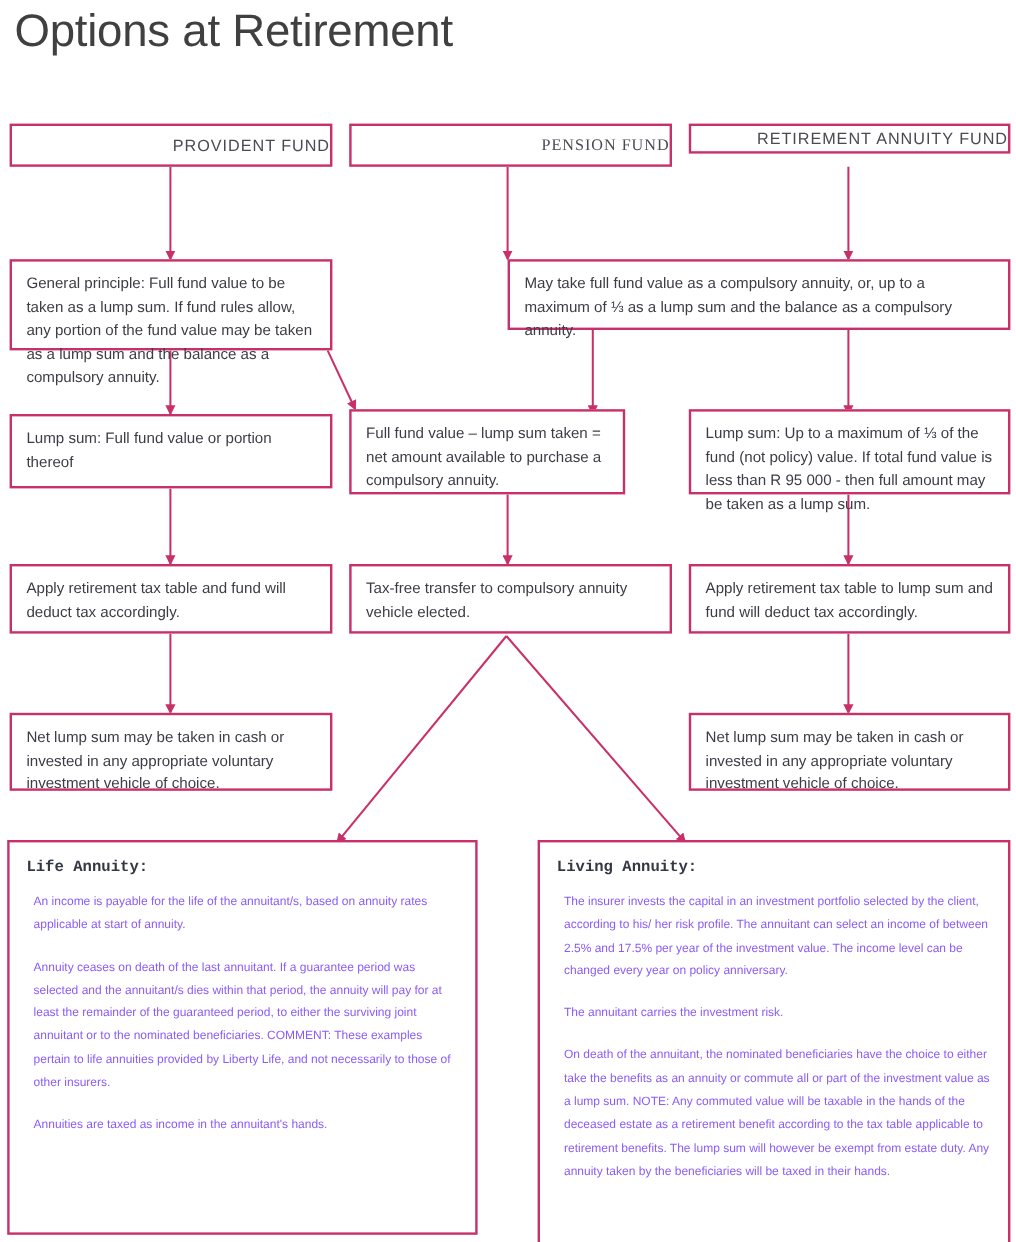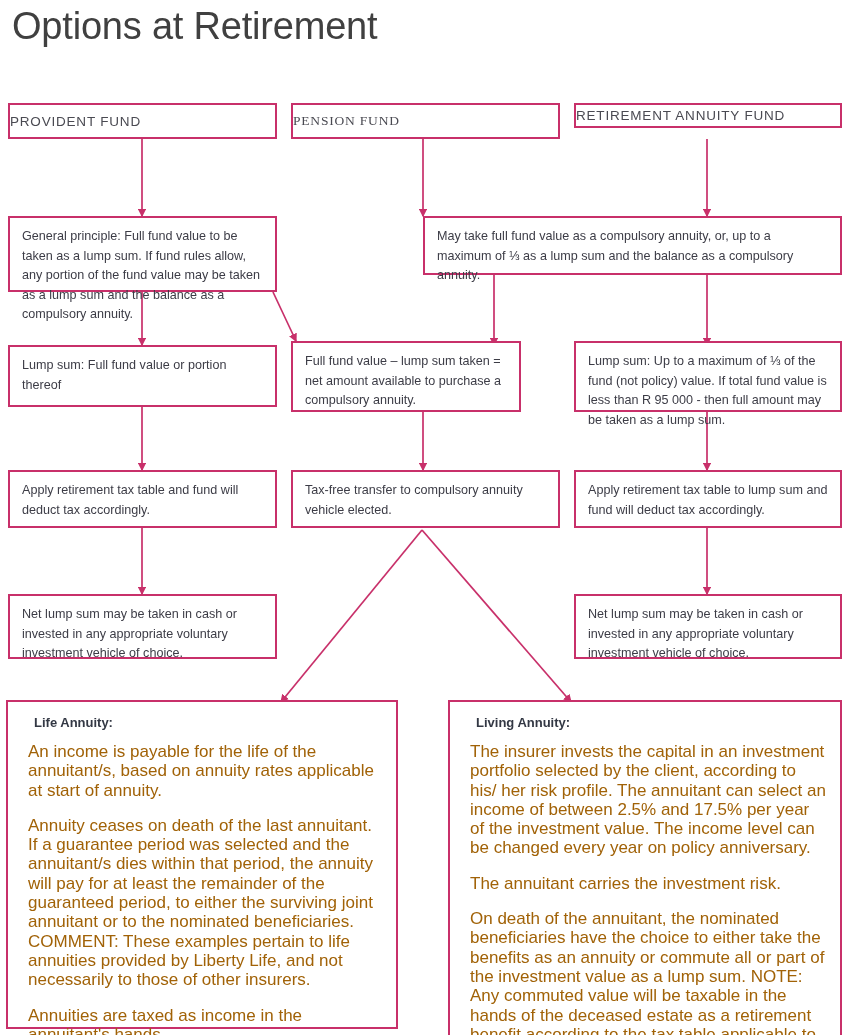--- a/index.html
+++ b/index.html
@@ -42,21 +42,21 @@
   .node {
     position: absolute;
     border: 2px solid #C8306A;
     background: #ffffff;
     color: #3c3c46;
   }
 
   .header-node {
     display: flex;
     align-items: center;
-    justify-content: flex-start;
+    justify-content: flex-end;
     font-size: 13.5px;
     letter-spacing: 0.8px;
     color: #4a4a52;
     text-transform: uppercase;
   }
 
   .text-node {
     padding: 9px 12px 8px 12px;
     font-size: 12.6px;
     line-height: 19.5px;
@@ -67,27 +67,28 @@
   .panel {
     position: absolute;
     border: 2px solid #C8306A;
     background: #ffffff;
     padding: 12px 14px 10px 14px;
   }
   .panel-title {
     font-size: 13px;
     font-weight: bold;
     color: #333844;
-    margin: 0 0 10px 12px;
+    margin: 0 0 10px 0;
     line-height: 18px;
+    font-family: Liberation Mono, monospace;
   }
   .panel-para {
-    font-size: 17px;
+    font-size: 10px;
     line-height: 19.3px;
-    color: #a16207;
+    color: #8b5cf6;
     margin: 0 0 16px 6px;
   }
   .panel-para:last-child { margin-bottom: 0; }
 </style>
 </head>
 <body>
 
 <div id="page-title">Options at Retirement</div>
 
 <svg id="connectors" viewBox="0 0 847 1035" width="847" height="1035" xmlns="http://www.w3.org/2000/svg">

